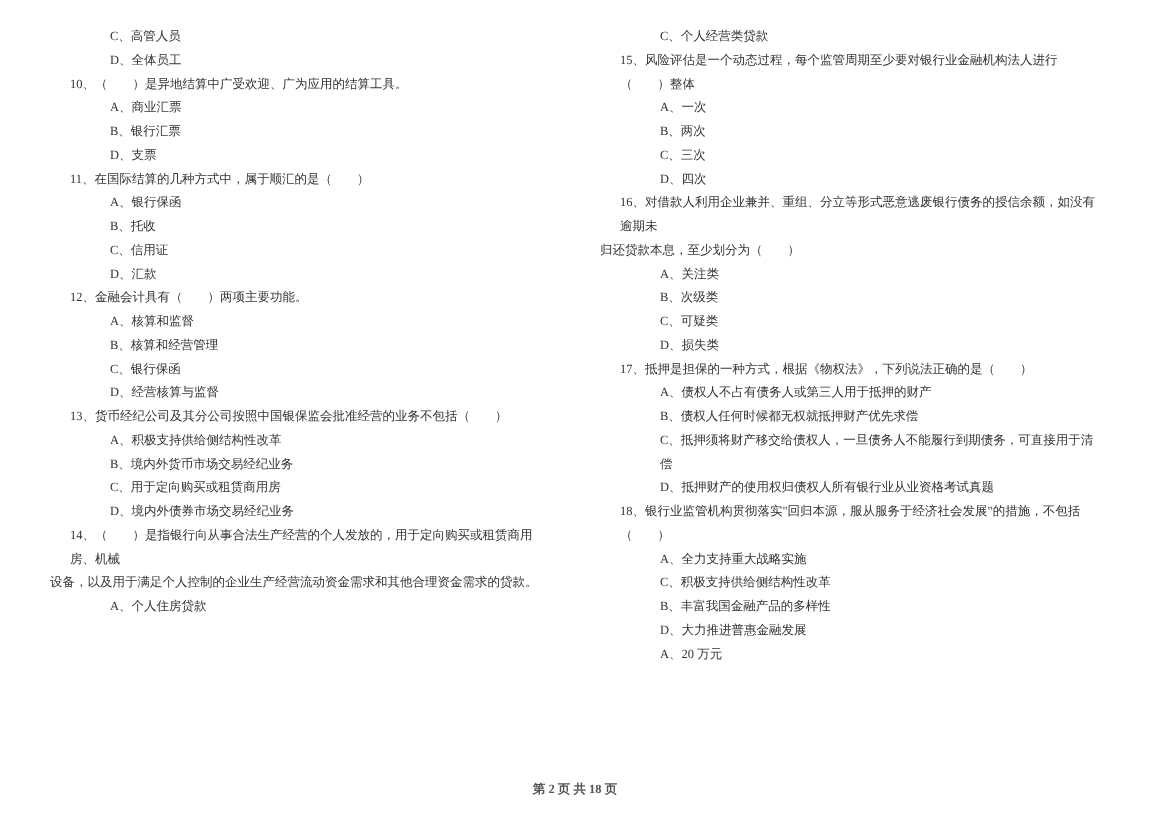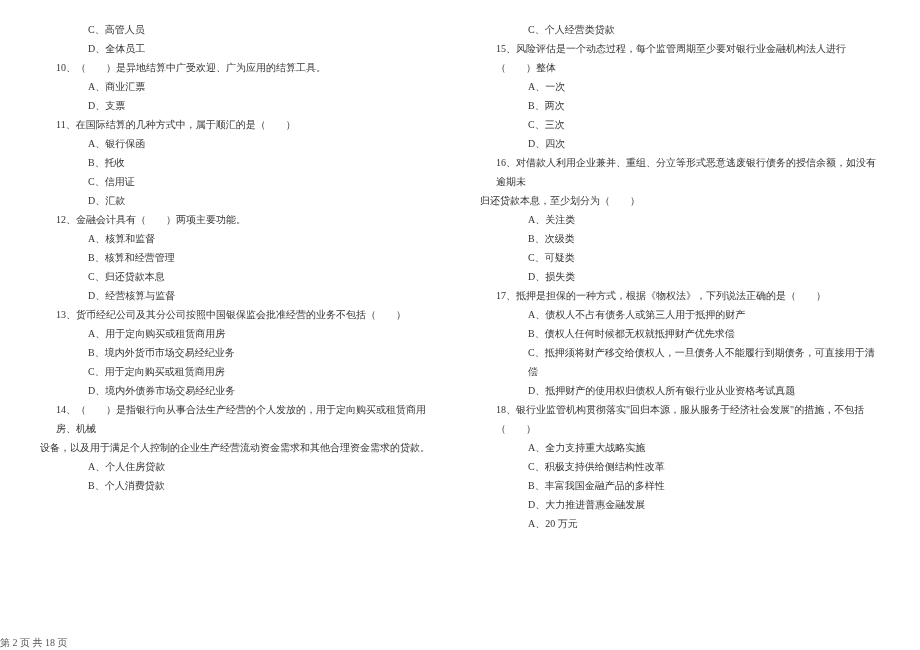--- a/index.html
+++ b/index.html
@@ -30,56 +30,58 @@
       padding-left: 48px;
     }
     .question {
       padding-left: 16px;
     }
     .question-cont {
       padding-left: 0;
     }
     .footer {
       position: absolute;
-      bottom: 0;
+      bottom: 12px;
       left: 0;
       right: 0;
+      text-align: center;
       font-size: 10px;
       color: #555;
+      font-weight: bold;
     }
   </style>
 </head>
 <body>
 
 <div class="columns">
   <div class="col" id="col-left">
       <div class="option">C、高管人员</div>
       <div class="option">D、全体员工</div>
       <div class="question">10、（　　）是异地结算中广受欢迎、广为应用的结算工具。</div>
       <div class="option">A、商业汇票</div>
+      <div class="option">B、银行汇票</div>
       <div class="option">D、支票</div>
       <div class="question">11、在国际结算的几种方式中，属于顺汇的是（　　）</div>
       <div class="option">A、银行保函</div>
       <div class="option">B、托收</div>
       <div class="option">C、信用证</div>
       <div class="option">D、汇款</div>
       <div class="question">12、金融会计具有（　　）两项主要功能。</div>
       <div class="option">A、核算和监督</div>
       <div class="option">B、核算和经营管理</div>
-      <div class="option">C、归还贷款本息</div>
+      <div class="option">C、银行保函</div>
       <div class="option">D、经营核算与监督</div>
       <div class="question">13、货币经纪公司及其分公司按照中国银保监会批准经营的业务不包括（　　）</div>
-      <div class="option">A、用于定向购买或租赁商用房</div>
+      <div class="option">A、积极支持供给侧结构性改革</div>
       <div class="option">B、境内外货币市场交易经纪业务</div>
       <div class="option">C、用于定向购买或租赁商用房</div>
       <div class="option">D、境内外债券市场交易经纪业务</div>
       <div class="question">14、（　　）是指银行向从事合法生产经营的个人发放的，用于定向购买或租赁商用房、机械</div>
       <div class="question-cont">设备，以及用于满足个人控制的企业生产经营流动资金需求和其他合理资金需求的贷款。</div>
       <div class="option">A、个人住房贷款</div>
-      <div class="option">B、个人消费贷款</div>
     </div>
   <div class="col" id="col-right">
       <div class="option">C、个人经营类贷款</div>
       <div class="question">15、风险评估是一个动态过程，每个监管周期至少要对银行业金融机构法人进行（　　）整体</div>
       <div class="option">A、一次</div>
       <div class="option">B、两次</div>
       <div class="option">C、三次</div>
       <div class="option">D、四次</div>
       <div class="question">16、对借款人利用企业兼并、重组、分立等形式恶意逃废银行债务的授信余额，如没有逾期未</div>
       <div class="question-cont">归还贷款本息，至少划分为（　　）</div>

